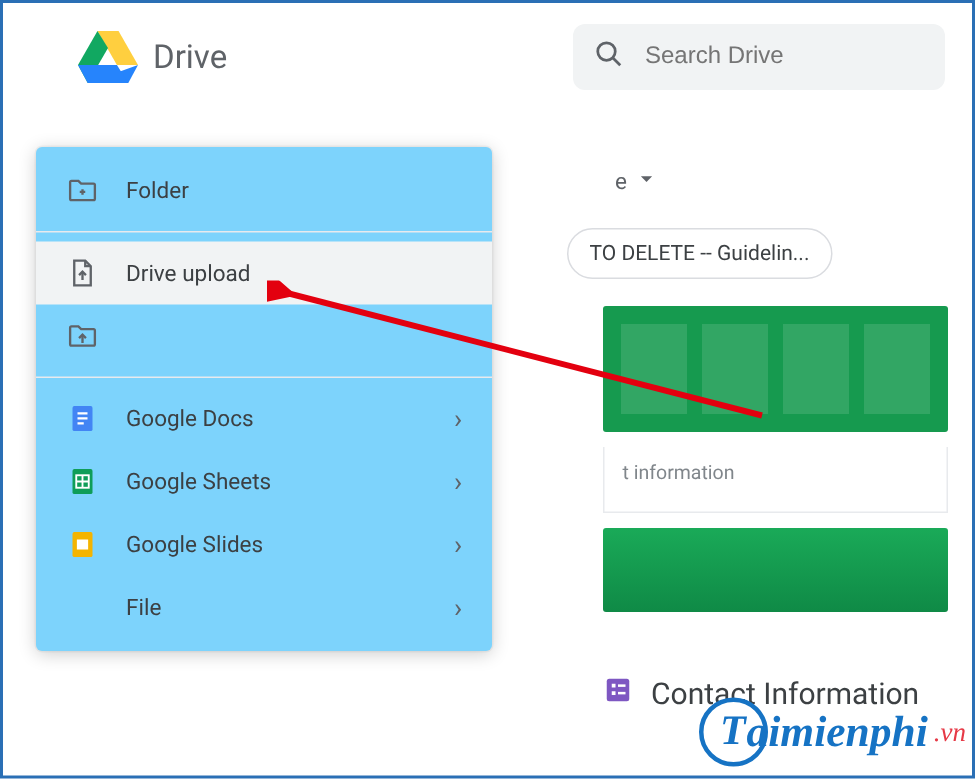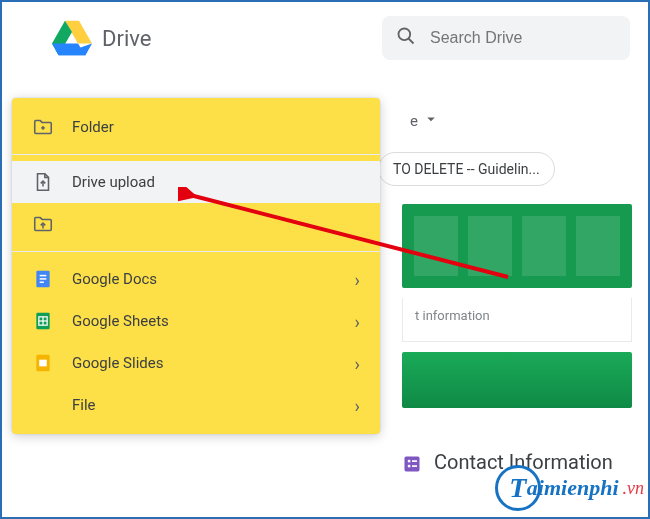--- a/index.html
+++ b/index.html
@@ -43,23 +43,23 @@
       border: none;
       background: transparent;
       font-size: 16px;
       color: #80868b;
       outline: none;
       width: 100%;
     }
     .context-menu {
       position: absolute;
       top: 96px;
-      left: 10px;
-      width: 368px;
-      background: #fde047;
+      left: 22px;
+      width: 304px;
+      background: #7dd3fc;
       border-radius: 4px;
       box-shadow: 0 2px 12px rgba(0,0,0,0.2), 0 0 0 1px rgba(0,0,0,0.04);
       padding: 8px 0;
       z-index: 100;
     }
     .menu-item {
       display: flex;
       align-items: center;
       padding: 10px 20px;
       font-size: 15px;
@@ -116,21 +116,21 @@
     }
     .green-card .bars {
       position: absolute; top: 12px; left: 12px; right: 12px; bottom: 12px;
       display: flex; gap: 10px;
     }
     .green-card .bars span { flex:1; background: rgba(255,255,255,0.12); }
     .info-row {
       position: absolute;
       left: 400px;
       display: flex;
-      align-items: flex-end;
+      align-items: flex-start;
       gap: 12px;
       color: #80868b;
       font-size: 13px;
     }
     .info-row.r1 { top: 296px; width: 230px; border:1px solid #e8eaed; border-top:none; padding:10px 12px 18px; background:#fff; }
     .info-row.r2 { top: 448px; }
     .purple-icon {
       width: 20px; height: 20px; display:flex; align-items:center; justify-content:center;
     }
     .watermark {
@@ -141,21 +141,21 @@
       align-items: center;
       gap: 4px;
     }
     .wm-circle {
       width: 46px; height: 46px; border-radius: 50%;
       background: #fff; border: 3px solid #1673c4;
       display:flex; align-items:center; justify-content:center;
       font-style: italic; font-weight: bold; font-size: 28px; color:#1673c4;
       font-family: 'Times New Roman', serif;
     }
-    .wm-text { color:#1673c4; font-style:italic; font-weight:600; font-size:22px; font-family: 'Times New Roman', serif; }
+    .wm-text { color:#1673c4; font-style:italic; font-weight:600; font-size:29px; font-family: 'Times New Roman', serif; }
     .wm-vn { color:#e63946; font-style:italic; font-weight:400; font-size:18px; font-family:'Times New Roman', serif; }
     .arrow-annotation {
       position: absolute;
       top: 185px;
       left: 176px;
       width: 360px;
       height: 120px;
       z-index: 200;
       pointer-events: none;
     }

